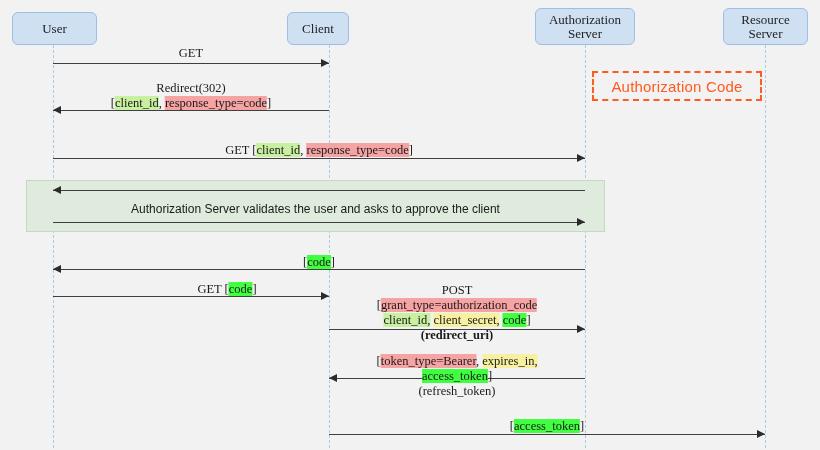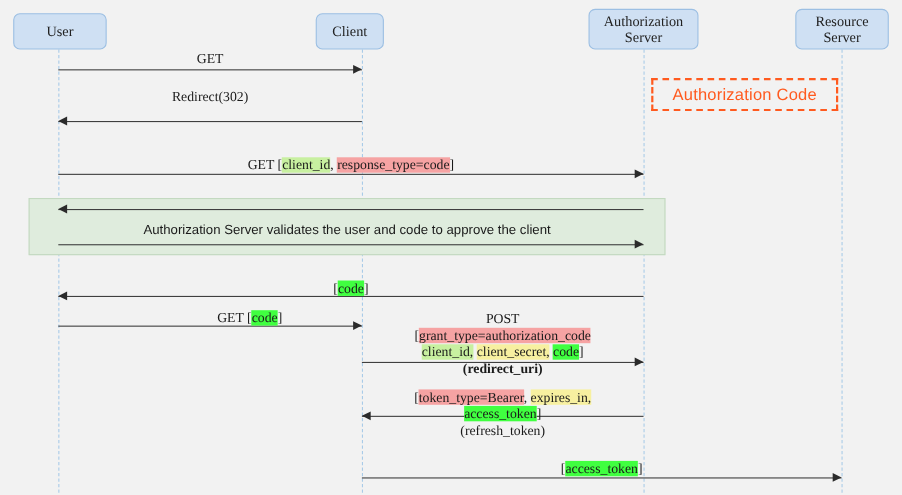--- a/index.html
+++ b/index.html
@@ -101,27 +101,28 @@
 </style>
 </head>
 <body>
 
 <div id="canvas">
     <div class="lifeline" style="left: 53px; top: 45px; height: 403px;"></div>
     <div class="lifeline" style="left: 329px; top: 45px; height: 403px;"></div>
     <div class="lifeline" style="left: 585px; top: 45px; height: 403px;"></div>
     <div class="lifeline" style="left: 765px; top: 45px; height: 403px;"></div>
     <div class="region" style="left: 26px; top: 180px; width: 579px; height: 52px;"></div>
-    <div class="lbl center sans" style="left: 315.5px; top: 202px;">Authorization Server validates the user and code to approve the client</div>
+    <div class="lbl center sans" style="left: 315.5px; top: 202px;">Authorization Server validates the user and asks to approve the client</div>
     <div class="arrow" style="left: 53px; top: 63px; width: 276px;"></div>
     <div class="head right" style="top: 59px; left: 321px;"></div>
     <div class="lbl center" style="left: 191px; top: 46px;"><span>GET</span></div>
     <div class="arrow" style="left: 53px; top: 110px; width: 276px;"></div>
     <div class="head left" style="top: 106px; left: 53px;"></div>
     <div class="lbl center" style="left: 191px; top: 81px;"><span>Redirect(302)</span></div>
+    <div class="lbl center" style="left: 191px; top: 96px;"><span>[</span><span class="hl-green">client_id</span><span>, </span><span class="hl-red">response_type=code</span><span>]</span></div>
     <div class="arrow" style="left: 53px; top: 158px; width: 532px;"></div>
     <div class="head right" style="top: 154px; left: 577px;"></div>
     <div class="lbl center" style="left: 319px; top: 143px;"><span>GET [</span><span class="hl-green">client_id</span><span>, </span><span class="hl-red">response_type=code</span><span>]</span></div>
     <div class="arrow" style="left: 53px; top: 190px; width: 532px;"></div>
     <div class="head left" style="top: 186px; left: 53px;"></div>
     <div class="arrow" style="left: 53px; top: 222px; width: 532px;"></div>
     <div class="head right" style="top: 218px; left: 577px;"></div>
     <div class="arrow" style="left: 53px; top: 269px; width: 532px;"></div>
     <div class="head left" style="top: 265px; left: 53px;"></div>
     <div class="lbl center" style="left: 319px; top: 255px;"><span>[</span><span class="hl-brightgreen">code</span><span>]</span></div>

